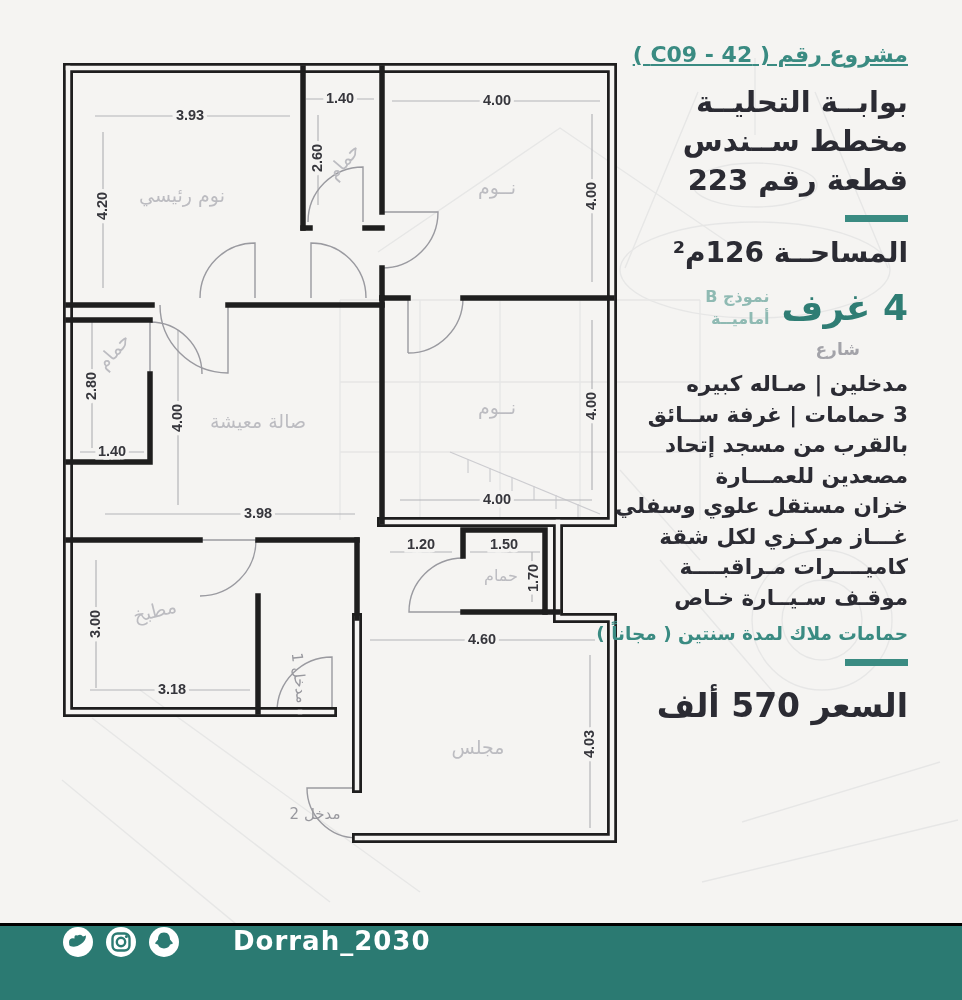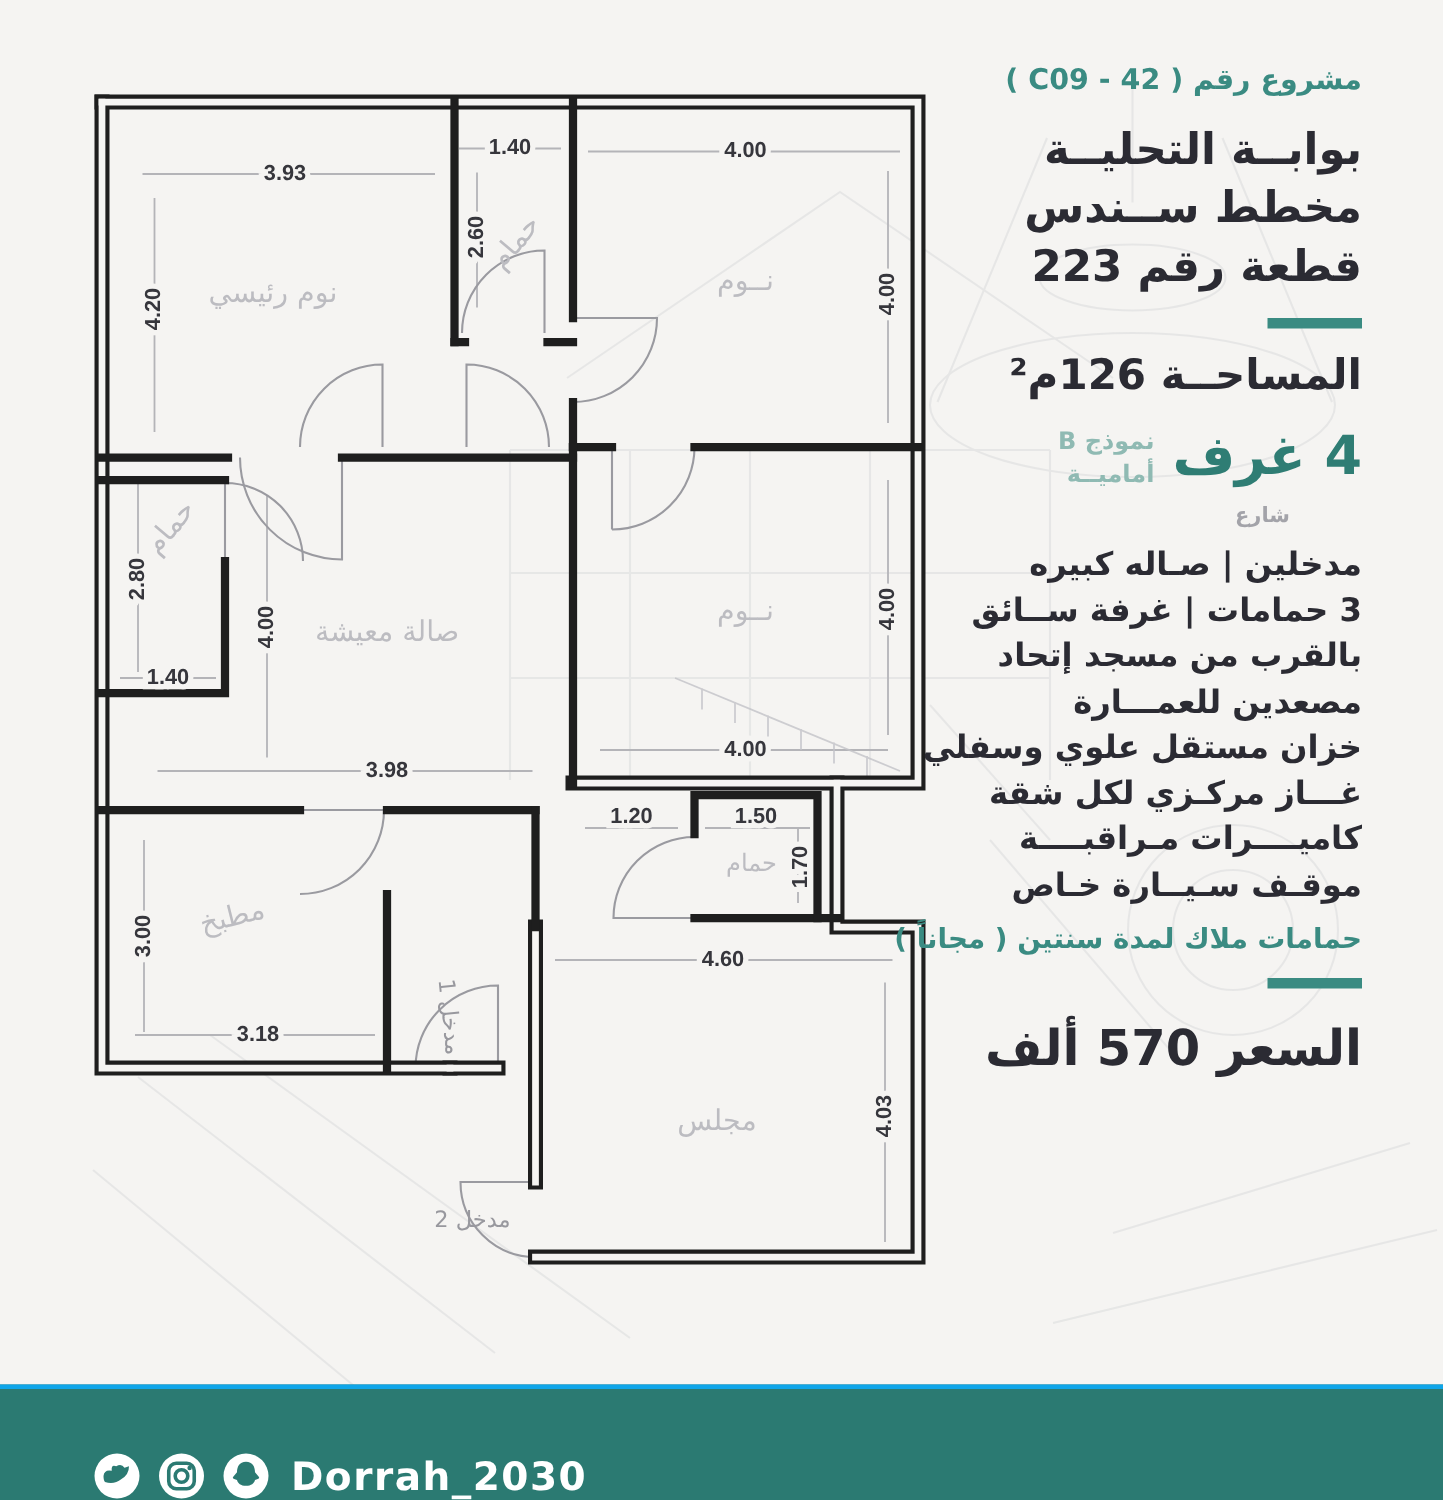--- a/index.html
+++ b/index.html
@@ -10,39 +10,39 @@
   }
   svg text{user-select:none;}
   .watermark{position:absolute;left:0;top:0;}
   .plan{position:absolute;left:55px;top:55px;}
 
   
   .info{
     position:absolute;top:42px;right:54px;width:310px;
     direction:rtl;text-align:right;color:#2d2d35;
   }
-  .project-label{color:#3a8b82;font-weight:bold;font-size:19px;letter-spacing:0;margin-bottom:16px;}
+  .project-label{color:#3a8b82;font-weight:bold;font-size:22px;letter-spacing:0;margin-bottom:16px;text-decoration:underline;}
   .title-line{font-weight:bold;font-size:29px;line-height:39px;color:#2b2b33;}
   .tealbar{width:63px;height:7px;background:#3a8b82;margin:15px 0 14px auto;margin-right:0;margin-left:auto;direction:ltr;float:left;}
   .tealbar{float:none;margin-left:auto;margin-right:0;}
   .area-line{font-weight:bold;font-size:28px;color:#2b2b33;margin-top:14px;white-space:nowrap;}
   .rooms-row{display:flex;flex-direction:row;justify-content:flex-start;align-items:center;gap:12px;margin-top:16px;margin-left:18px;}
   .rooms-big{color:#2f7d74;font-weight:bold;font-size:36px;line-height:46px;white-space:nowrap;}
   .model-block{color:#8fbab3;font-weight:bold;font-size:16px;line-height:22px;white-space:nowrap;}
-  .street{color:#a3a3a9;font-size:14px;font-weight:bold;margin:8px 48px 6px 0;}
+  .street{color:#a3a3a9;font-size:17px;font-weight:bold;margin:8px 48px 6px 0;}
   .features{margin-top:10px;}
   .feature-line{font-weight:bold;font-size:21.5px;line-height:30.5px;color:#2b2b33;white-space:nowrap;}
   .union-line{color:#3a8b82;font-weight:bold;font-size:18.5px;margin-top:10px;white-space:nowrap;}
   .price-line{font-weight:bold;font-size:33px;color:#2b2b33;margin-top:20px;white-space:nowrap;}
 
   
   .footer{
     position:absolute;left:0;bottom:0;width:962px;height:74px;
-    background:#2b7a72;border-top:3px solid #0ea5e9;
-    display:flex;align-items:flex-end;direction:ltr;
+    background:#2b7a72;border-top:3px solid #000000;
+    display:flex;align-items:flex-start;direction:ltr;gap:39px;
   }
   .social{display:flex;align-items:center;gap:11px;margin-left:62px;}
   .social .icn{width:32px;height:32px;display:block;cursor:pointer;}
   .handle{color:#ffffff;font-weight:bold;font-size:26px;margin-left:14px;letter-spacing:1px;font-family:"DejaVu Sans",sans-serif;}
 </style>
 </head>
 <body>
 
 <div class="canvas">
 

